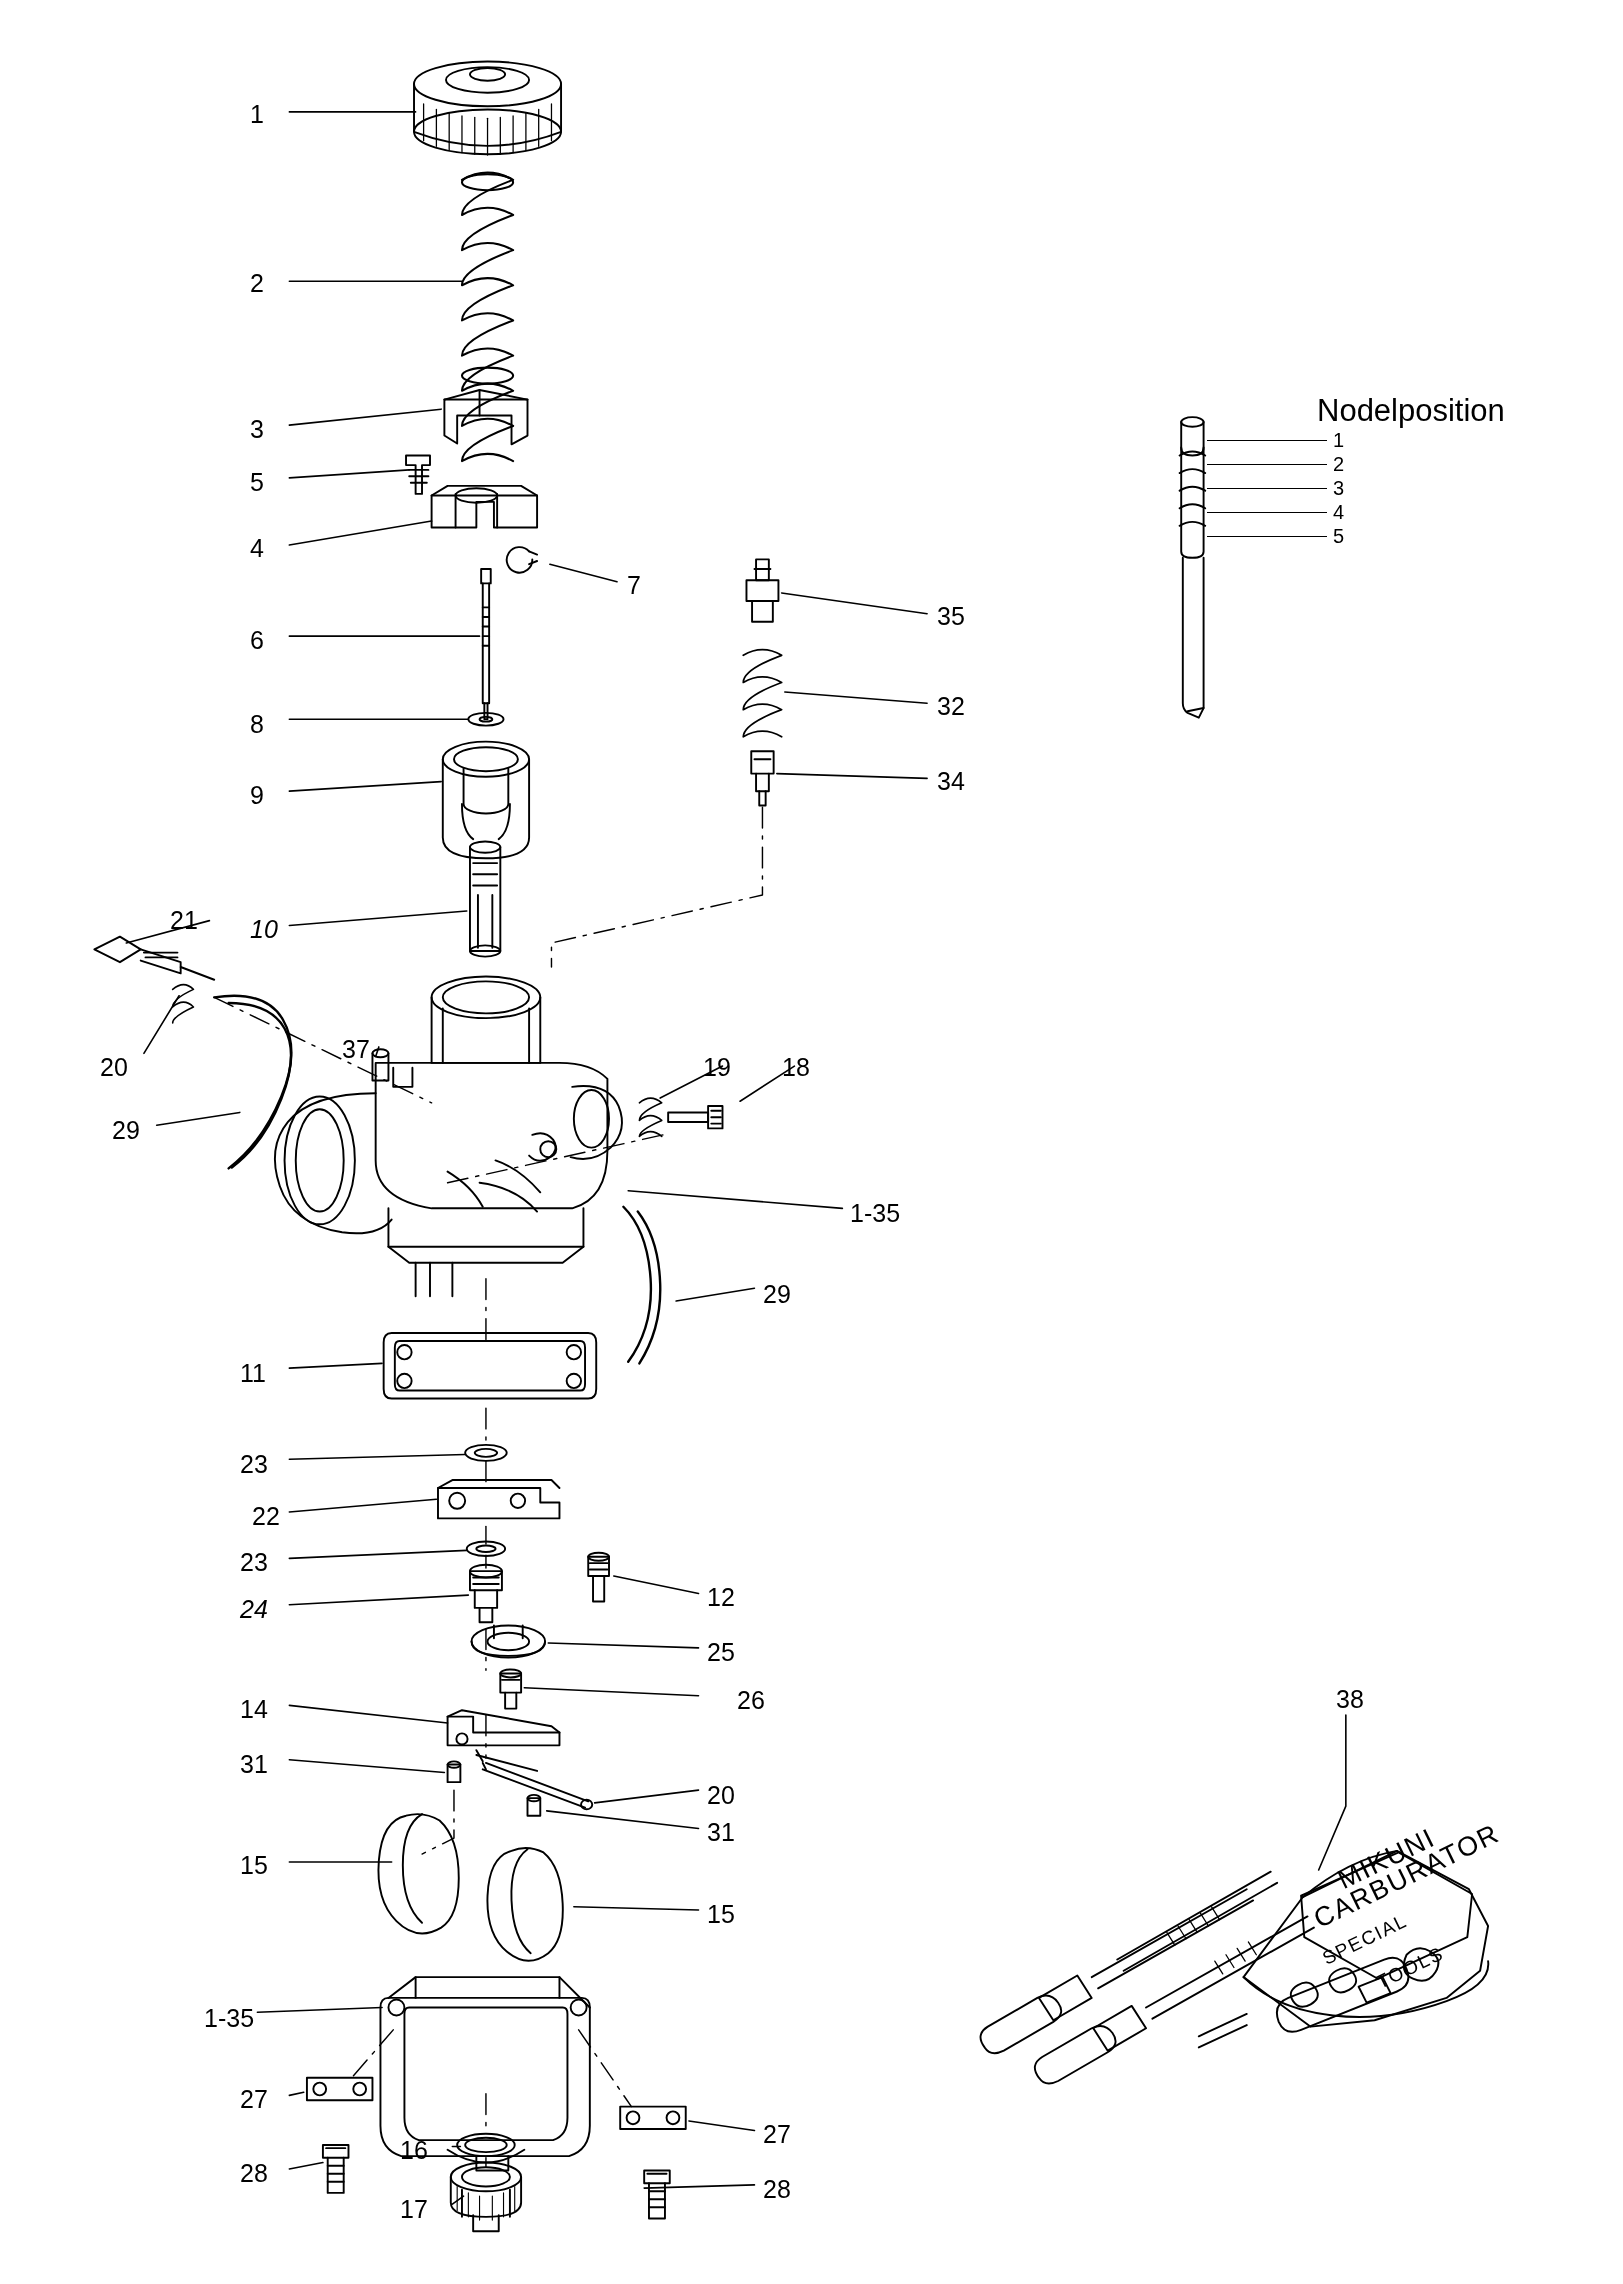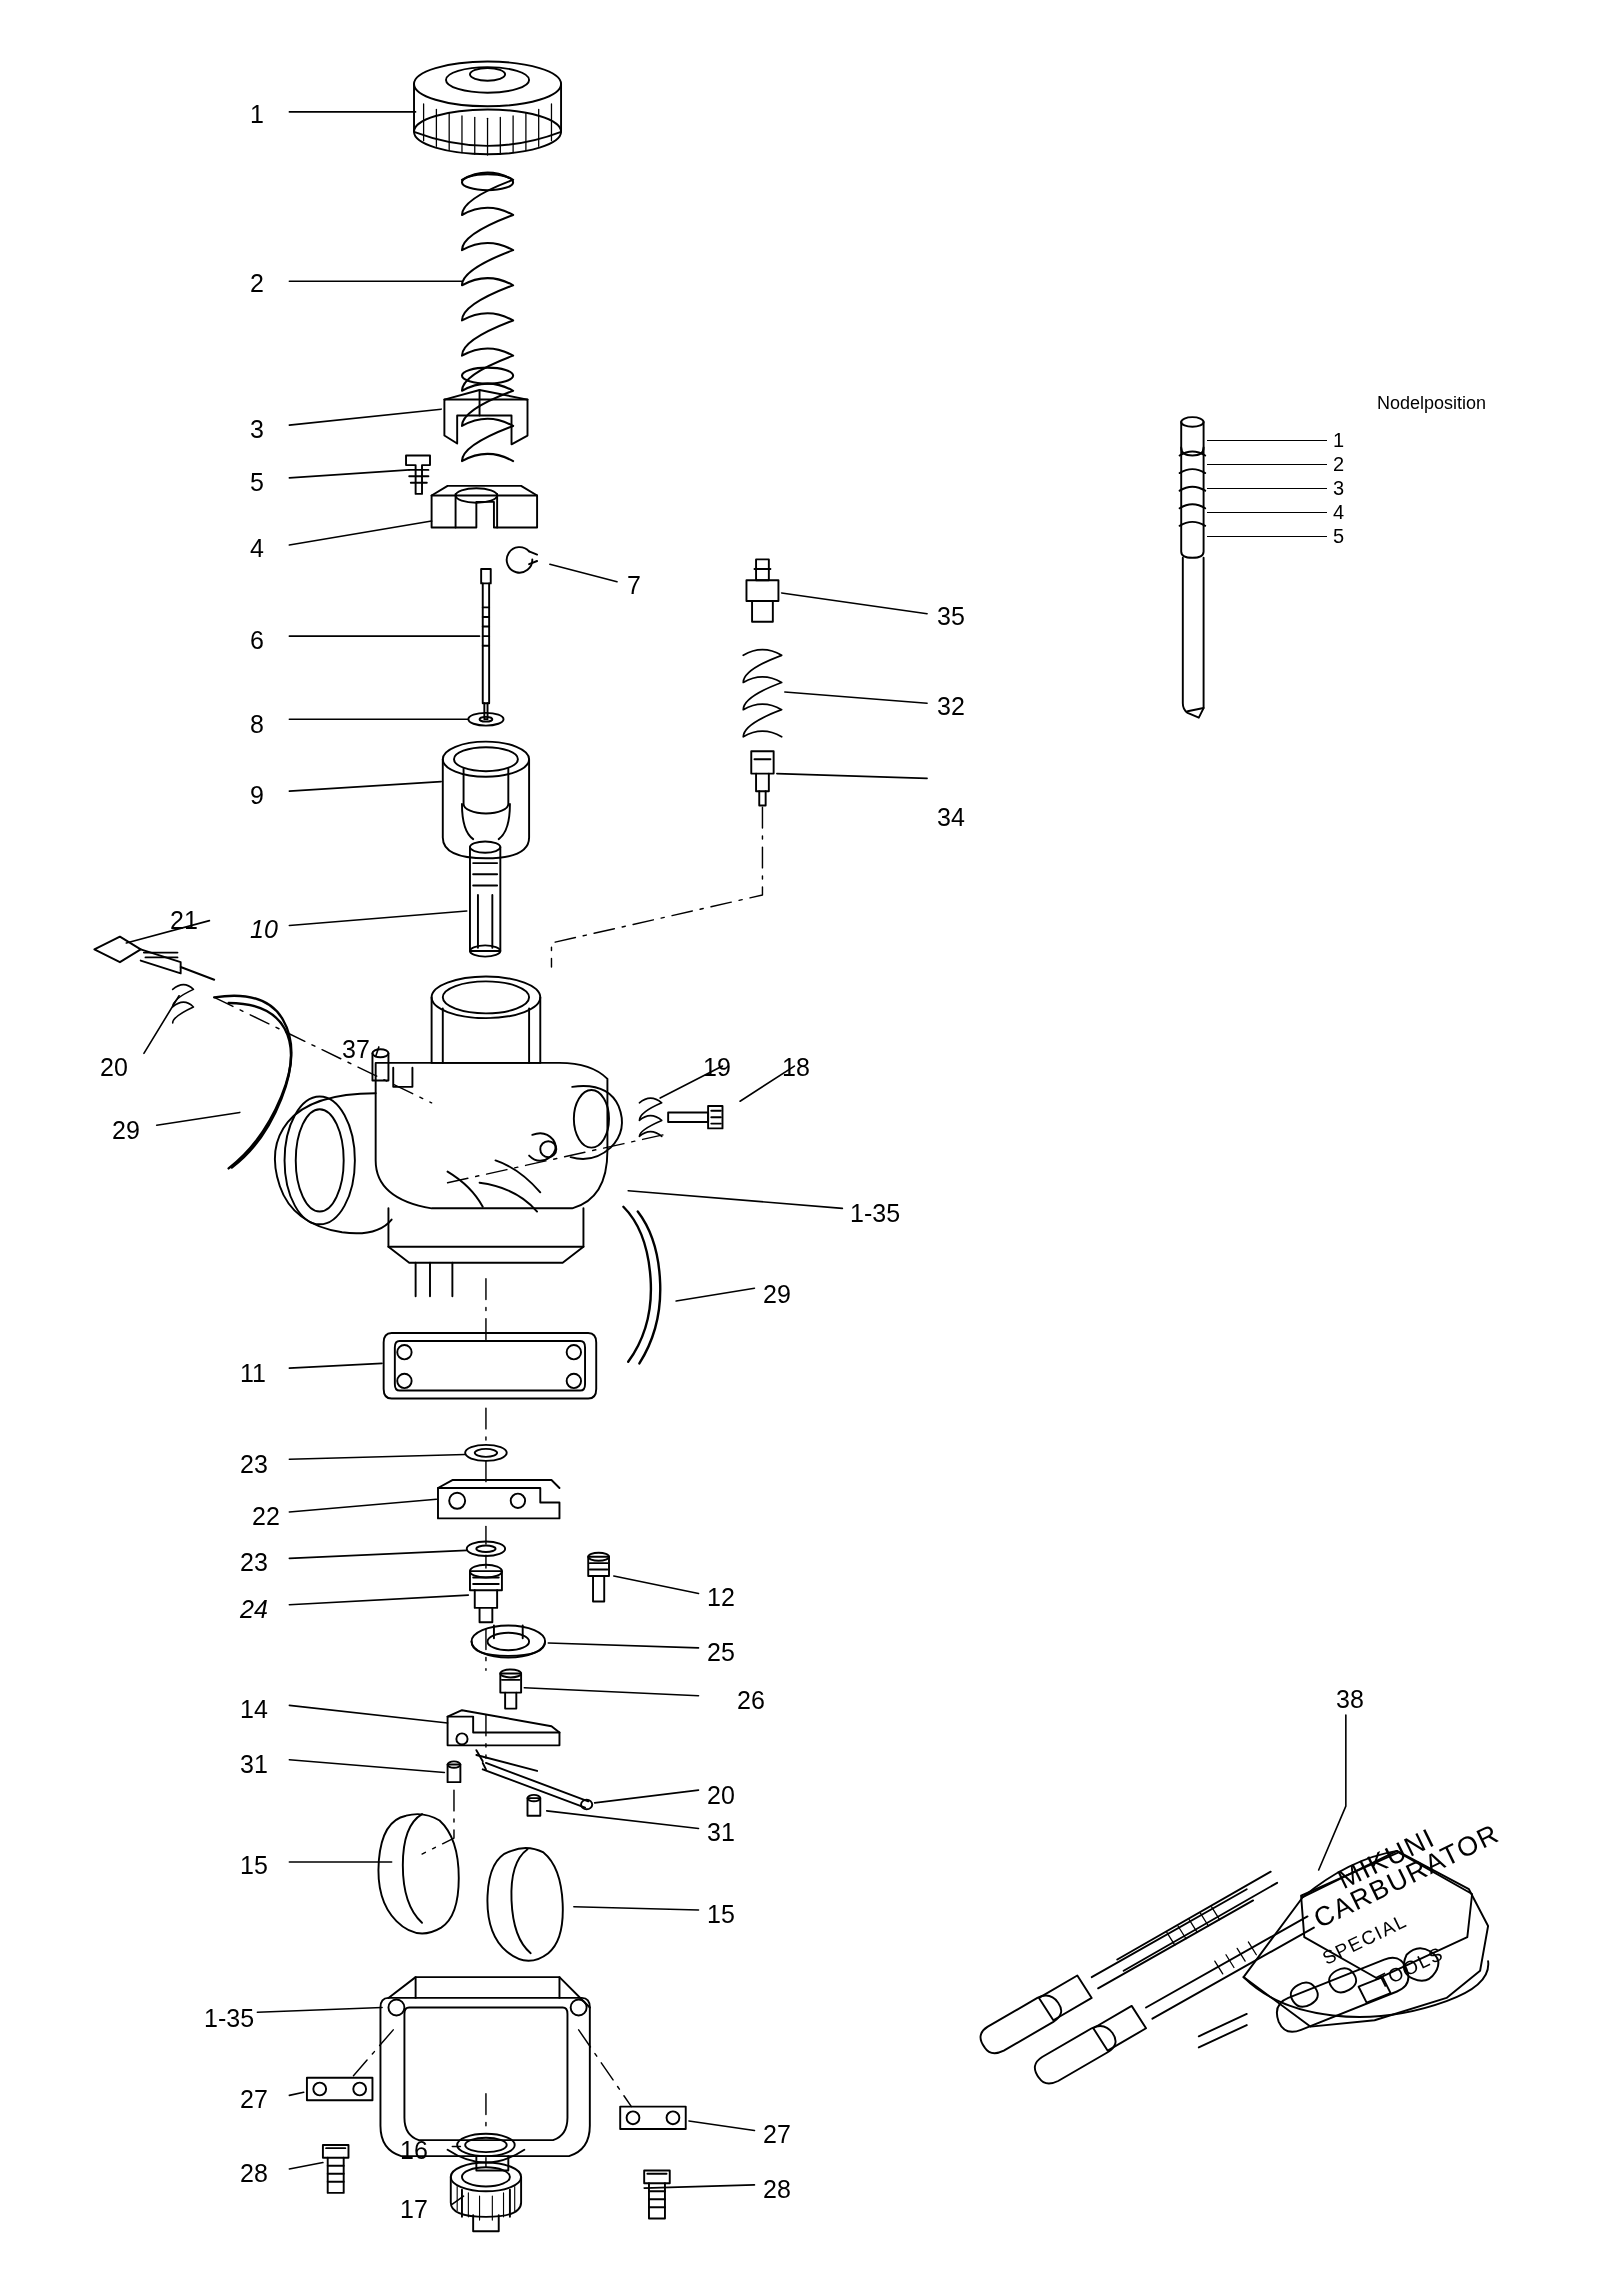--- a/index.html
+++ b/index.html
@@ -44,23 +44,23 @@
     font-size: 42px;
     font-family: "Liberation Sans", sans-serif;
     letter-spacing: 1.6px;
   }
   #model-box .row.first {
     border-bottom: 2.4px solid #000;
   }
   
   #needle-title {
     position: absolute;
-    left: 1377px;
+    left: 1317px;
     top: 393px;
-    font-size: 18px;
+    font-size: 31px;
   }
   .needle-num {
     position: absolute;
     font-size: 20px;
   }
   .needle-line {
     position: absolute;
     background: #000;
     height: 0.8px;
   }
@@ -517,21 +517,21 @@
       <div class="label num" style="left: 250px; top: 269px;">2</div>
       <div class="label num" style="left: 250px; top: 415px;">3</div>
       <div class="label num" style="left: 250px; top: 468px;">5</div>
       <div class="label num" style="left: 250px; top: 534px;">4</div>
       <div class="label num" style="left: 627px; top: 571px;">7</div>
       <div class="label num" style="left: 250px; top: 626px;">6</div>
       <div class="label num" style="left: 250px; top: 710px;">8</div>
       <div class="label num" style="left: 250px; top: 781px;">9</div>
       <div class="label num" style="left: 937px; top: 602px;">35</div>
       <div class="label num" style="left: 937px; top: 692px;">32</div>
-      <div class="label num" style="left: 937px; top: 767px; margin-top: 36px;">34</div>
+      <div class="label num" style="left: 937px; top: 767px;">34</div>
       <div class="label num" style="left: 250px; top: 915px; font-style: italic;">10</div>
       <div class="label num" style="left: 170px; top: 906px;">21</div>
       <div class="label num" style="left: 100px; top: 1053px;">20</div>
       <div class="label num" style="left: 342px; top: 1035px;">37</div>
       <div class="label num" style="left: 112px; top: 1116px;">29</div>
       <div class="label num" style="left: 703px; top: 1053px;">19</div>
       <div class="label num" style="left: 782px; top: 1053px;">18</div>
       <div class="label num" style="left: 850px; top: 1199px;">1-35</div>
       <div class="label num" style="left: 763px; top: 1280px;">29</div>
       <div class="label num" style="left: 240px; top: 1359px;">11</div>

